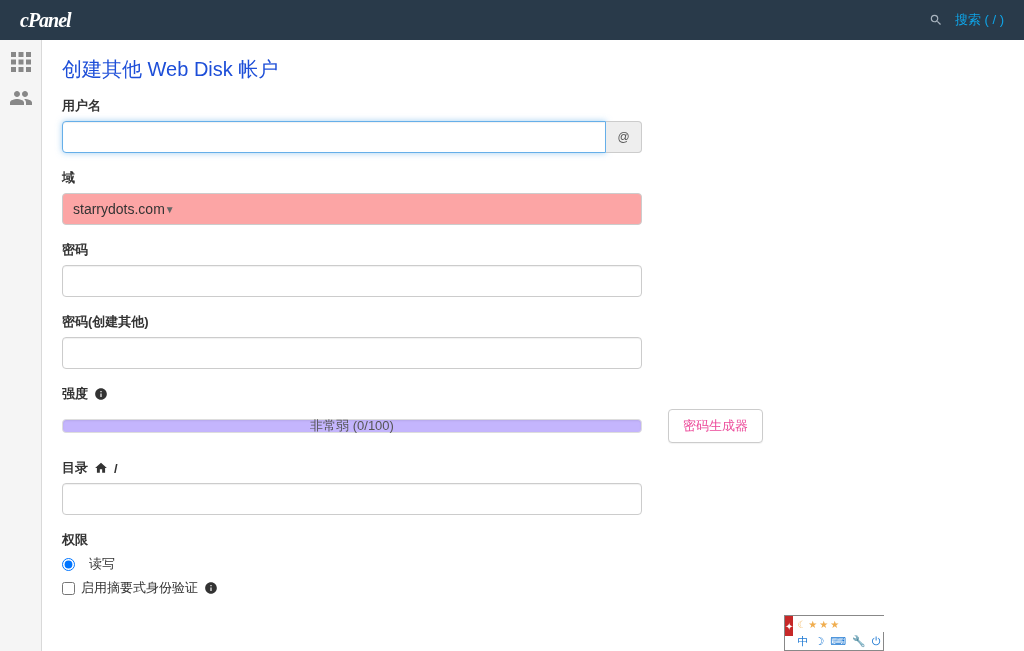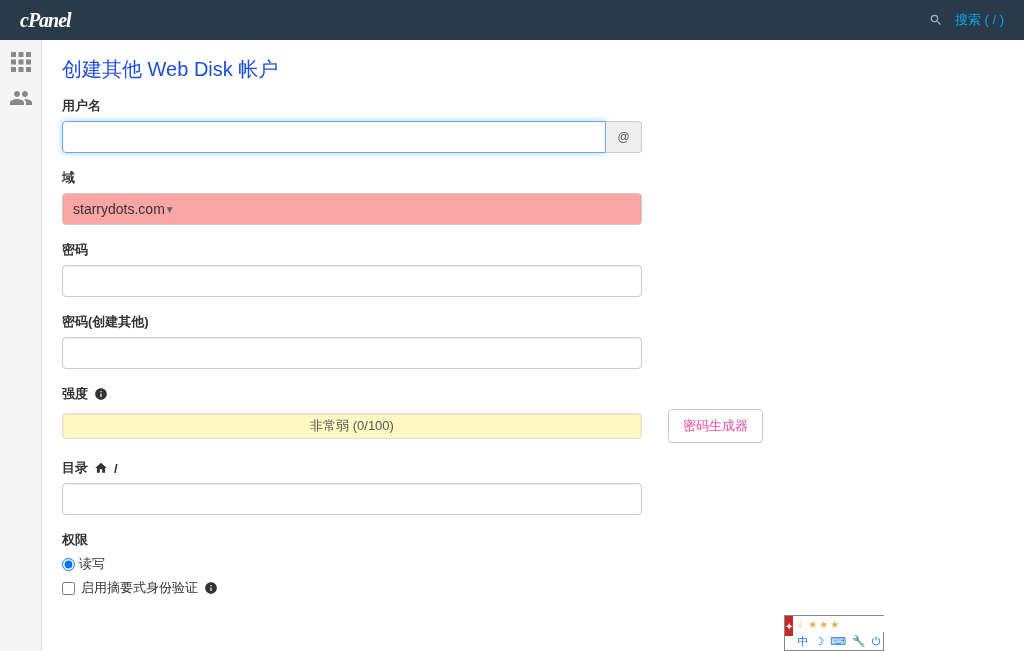--- a/index.html
+++ b/index.html
@@ -22,27 +22,27 @@
     .input-row { display: flex; }
     .text-input { width: 580px; height: 32px; border: 1px solid #ccc; border-radius: 4px; padding: 0 10px; font-size: 14px; box-shadow: inset 0 1px 1px rgba(0,0,0,0.06); }
     .text-input.focused { border: 1px solid #66afe9; box-shadow: 0 0 6px rgba(102,175,233,0.6), inset 0 1px 1px rgba(0,0,0,0.06); outline: none; }
     .username-input { width: 544px; border-top-right-radius: 0; border-bottom-right-radius: 0; }
     .at-box { width: 36px; height: 32px; background: #eee; border: 1px solid #ccc; border-left: none; border-radius: 0 4px 4px 0; display: flex; align-items: center; justify-content: center; color: #555; font-size: 12px; }
     
     .select { width: 580px; height: 32px; border: 1px solid #ccc; border-radius: 4px; padding: 0 10px; font-size: 14px; background: #fca5a5; position: relative; display: flex; align-items: center; justify-content: flex-start; cursor: pointer; }
     .select-arrow { font-size: 10px; color: #666; }
     
     .strength-row { display: flex; align-items: center; gap: 26px; }
-    .strength-bar { width: 580px; height: 26px; background: #fef9c3; border: 1px solid #ddd; border-radius: 4px; display: flex; align-items: center; justify-content: center; color: #555; font-size: 13px; box-shadow: inset 0 1px 2px rgba(0,0,0,0.08); }
+    .strength-bar { width: 580px; height: 14px; background: #c4b5fd; border: 1px solid #ddd; border-radius: 4px; display: flex; align-items: center; justify-content: center; color: #555; font-size: 13px; box-shadow: inset 0 1px 2px rgba(0,0,0,0.08); }
     .btn-default { height: 34px; padding: 0 14px; background: #fff; border: 1px solid #ccc; border-radius: 4px; font-size: 13px; cursor: pointer; box-shadow: 0 1px 1px rgba(0,0,0,0.05); color: #ec4899; }
     
     .info-icon-svg { width: 14px; height: 14px; fill: #333; vertical-align: middle; }
     .home-icon-svg { width: 14px; height: 14px; fill: #333; vertical-align: middle; }
     
-    .radio-row { display: flex; align-items: center; gap: 4px; margin-bottom: 6px; font-size: 13px; }
+    .radio-row { display: flex; align-items: center; gap: 14px; margin-bottom: 6px; font-size: 13px; }
     .checkbox-row { display: flex; align-items: center; gap: 6px; font-size: 13px; }
     
     .ime-widget { position: fixed; right: 140px; bottom: 0; width: 100px; font-size: 11px; border: 1px solid #888; background: #fff; }
     .ime-top { display: flex; align-items: center; height: 16px; background: #fff; }
     .ime-square { width: 20px; height: 20px; background: #c62828; display: flex; align-items: center; justify-content: center; color: #fff; font-size: 10px; }
     .ime-stars { display: flex; gap: 2px; padding-left: 4px; }
     .star { color: #f0ad4e; font-size: 10px; }
     .ime-bottom { display: flex; align-items: center; height: 18px; gap: 6px; padding: 0 4px; color: #1976d2; }
     .ime-item { font-size: 11px; }
   </style>

